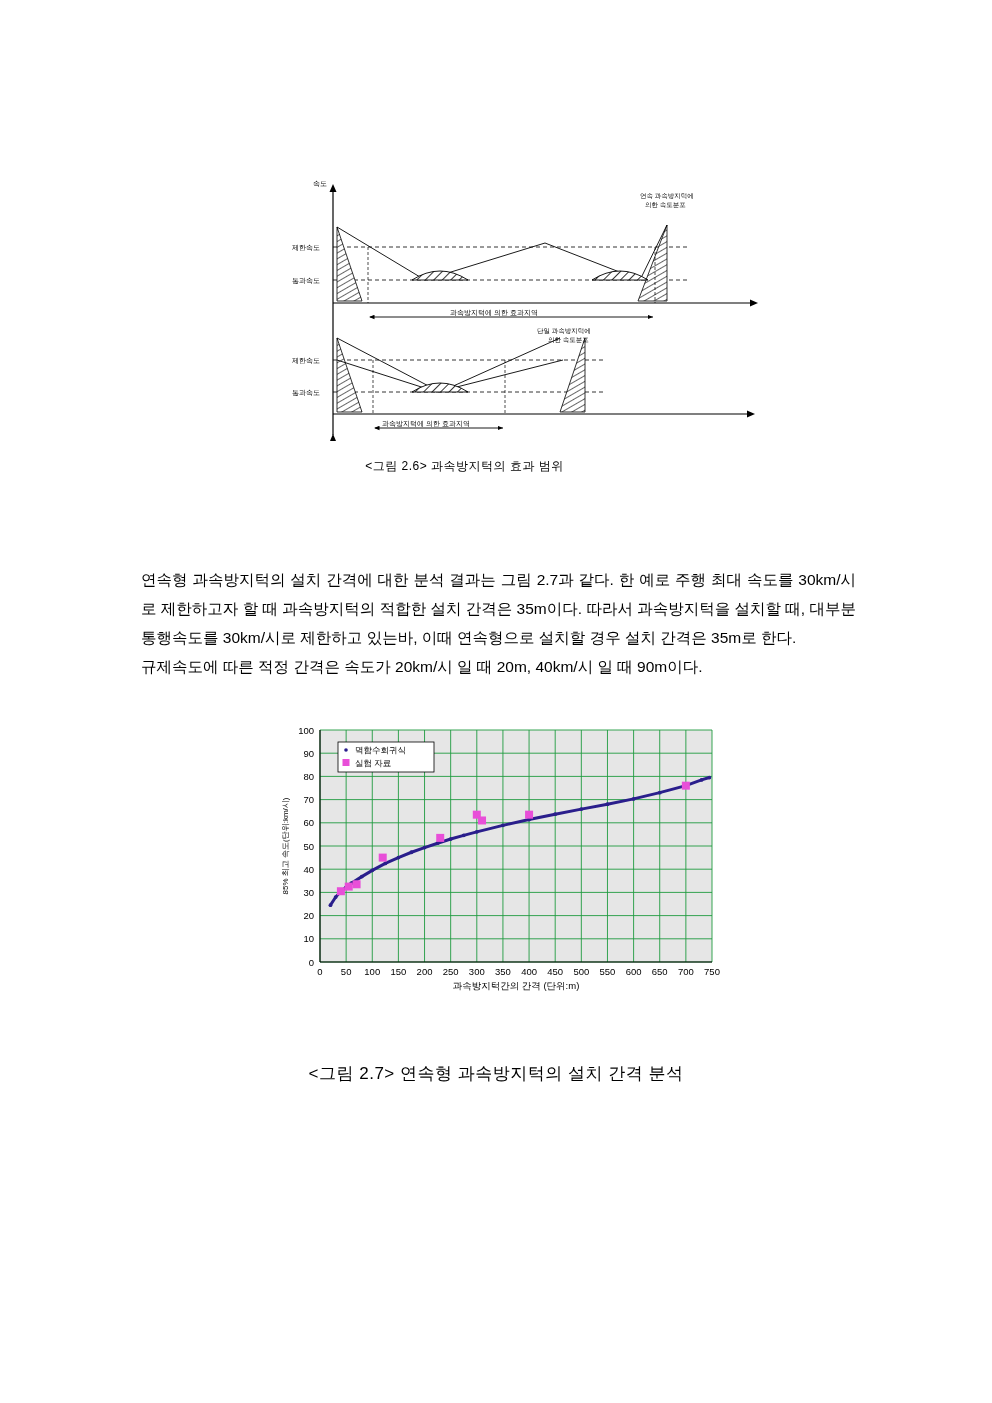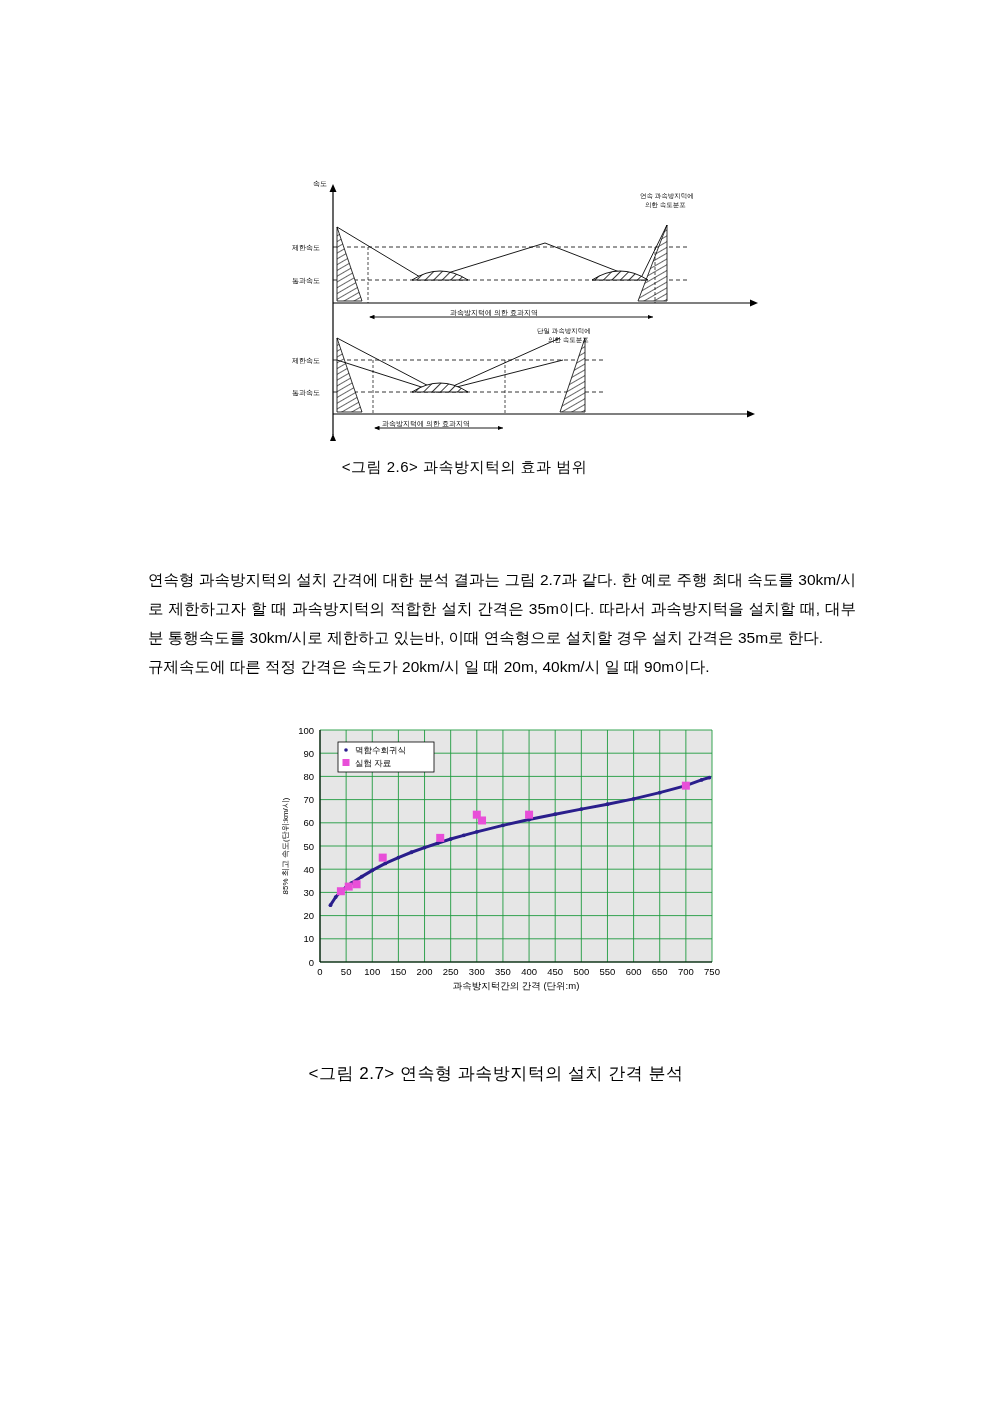--- a/index.html
+++ b/index.html
@@ -23,36 +23,36 @@
     top: 170px;
     width: 992px;
     height: 290px;
   }
   #fig26-caption {
     position: absolute;
     left: 0;
     top: 458px;
     width: 929px;
     text-align: center;
-    font-size: 15px;
+    font-size: 12px;
     letter-spacing: 0.5px;
   }
 
   
   #body-text {
     position: absolute;
     left: 140px;
     top: 565px;
     width: 716px;
     font-size: 15.5px;
     line-height: 29px;
     text-align: justify;
   }
   #body-text p {
-    margin: 0 0 0 8px;
+    margin: 0 0 0 1px;
     text-align: justify;
     text-justify: inter-word;
   }
   #body-text p:first-child {
     text-indent: 0;
   }
 
   
   #fig27-wrap {
     position: absolute;

